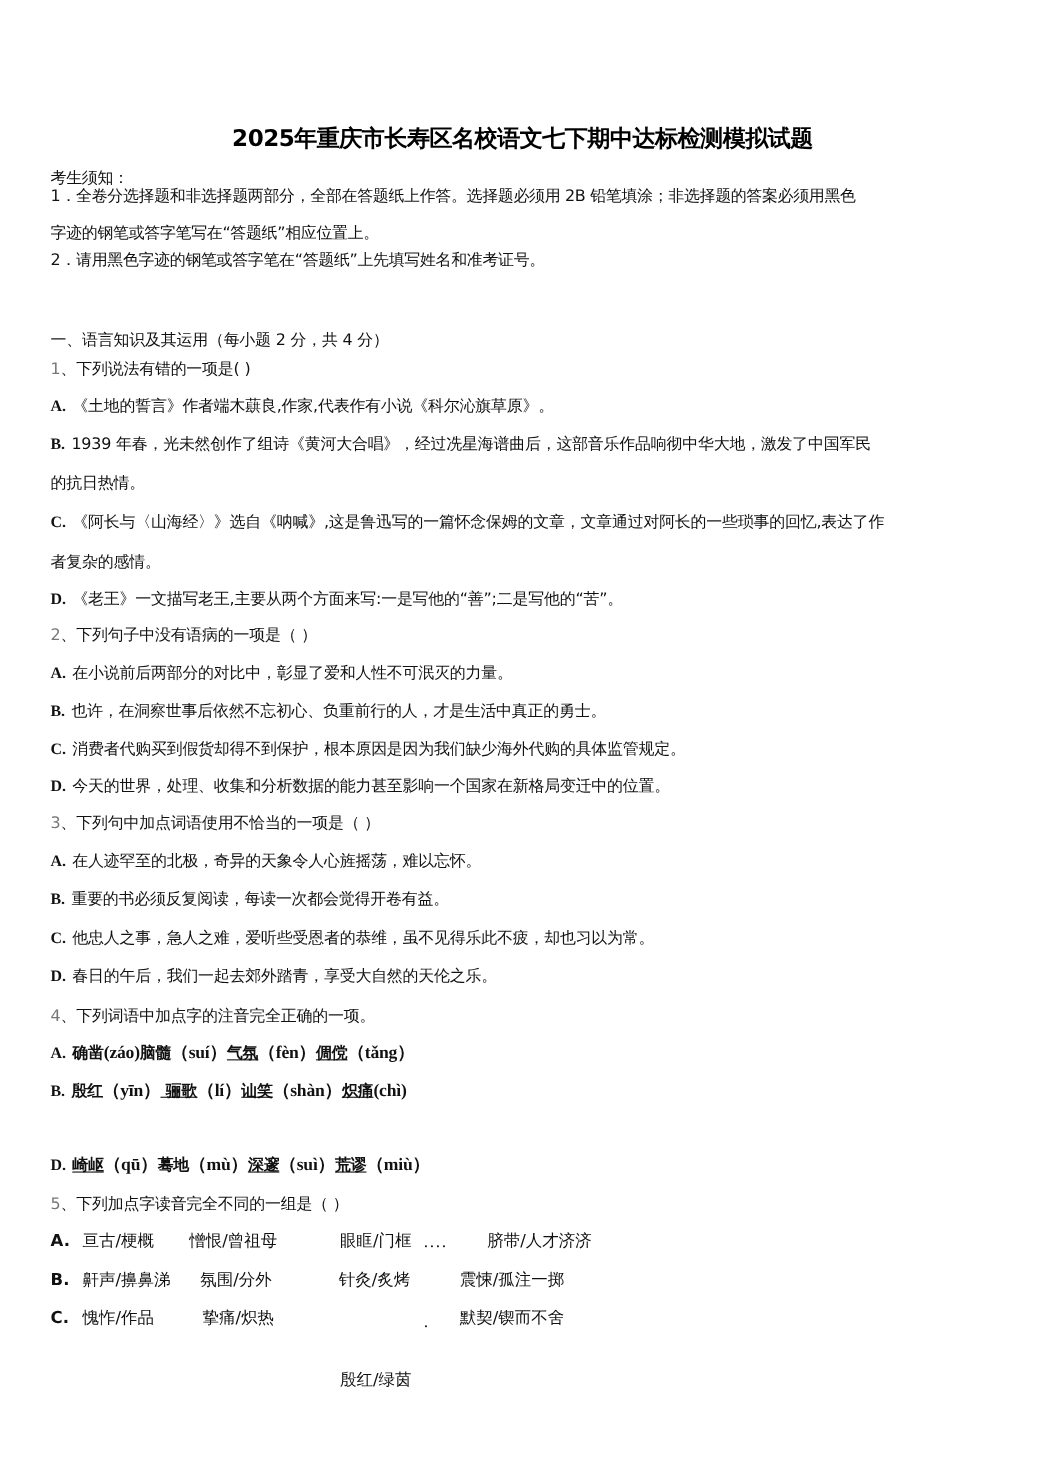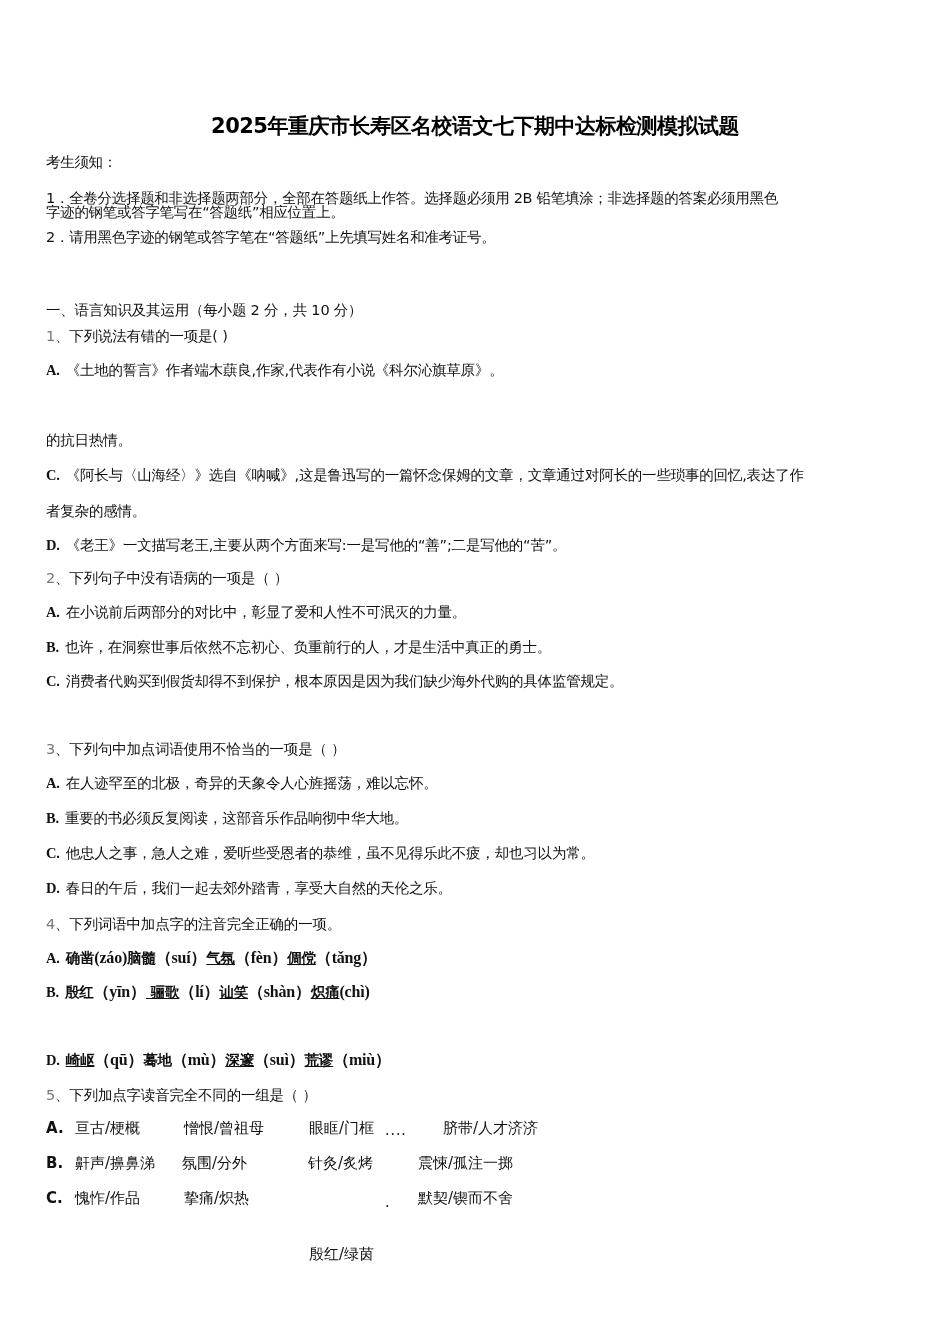--- a/index.html
+++ b/index.html
@@ -24,31 +24,34 @@
   .dots { position: absolute; font-size: 14px; letter-spacing: 1px; }
 </style>
 </head>
 <body>
 
 <div class="page">
 
   <div class="title">2025年重庆市长寿区名校语文七下期中达标检测模拟试题</div>
 
   <div class="line notice" style="top:152px">考生须知：</div>
-  <div class="line notice" style="top:188px">1．全卷分选择题和非选择题两部分，全部在答题纸上作答。选择题必须用 2B 铅笔填涂；非选择题的答案必须用黑色</div>
+  <div class="line notice" style="top:169px">1．全卷分选择题和非选择题两部分，全部在答题纸上作答。选择题必须用 2B 铅笔填涂；非选择题的答案必须用黑色</div>
   <div class="line notice" style="top:202px">字迹的钢笔或答字笔写在“答题纸”相应位置上。</div>
   <div class="line notice" style="top:227px">2．请用黑色字迹的钢笔或答字笔在“答题纸”上先填写姓名和准考证号。</div>
 
-  <div class="line q" style="top:300px">一、语言知识及其运用（每小题 2 分，共 10 分）</div>
+  <div class="line q" style="top:300px">一、语言知识及其运用（每小题 2 分，共 4 分）</div>
 
   <div class="line q" style="top:326px">
     <span class="qnum">1</span><span>、下列说法有错的一项是(          )</span>
   </div>
   <div class="line opt" style="top:360px">
     <span class="opt-label">A.</span><span>《土地的誓言》作者端木蕻良,作家,代表作有小说《科尔沁旗草原》。</span>
+  </div>
+  <div class="line opt" style="top:394px">
+    <span class="opt-label">B.</span><span>1939 年春，光未然创作了组诗《黄河大合唱》，经过冼星海谱曲后，这部音乐作品响彻中华大地，激发了中国军民</span>
   </div>
   <div class="line opt" style="top:430px">的抗日热情。</div>
   <div class="line opt" style="top:465px">
     <span class="opt-label">C.</span><span>《阿长与〈山海经〉》选自《呐喊》,这是鲁迅写的一篇怀念保姆的文章，文章通过对阿长的一些琐事的回忆,表达了作</span>
   </div>
   <div class="line opt" style="top:501px">者复杂的感情。</div>
   <div class="line opt" style="top:535px">
     <span class="opt-label">D.</span><span>《老王》一文描写老王,主要从两个方面来写:一是写他的“善”;二是写他的“苦”。</span>
   </div>
 
@@ -57,29 +60,32 @@
   </div>
   <div class="line opt" style="top:637px">
     <span class="opt-label">B.</span><span>也许，在洞察世事后依然不忘初心、负重前行的人，才是生活中真正的勇士。</span>
   </div>
   <div class="line opt" style="top:602px">
     <span class="opt-label">A.</span><span>在小说前后两部分的对比中，彰显了爱和人性不可泯灭的力量。</span>
   </div>
   <div class="line opt" style="top:671px">
     <span class="opt-label">C.</span><span>消费者代购买到假货却得不到保护，根本原因是因为我们缺少海外代购的具体监管规定。</span>
   </div>
+  <div class="line opt" style="top:705px">
+    <span class="opt-label">D.</span><span>今天的世界，处理、收集和分析数据的能力甚至影响一个国家在新格局变迁中的位置。</span>
+  </div>
 
   <div class="line q" style="top:739px">
     <span class="qnum">3</span><span>、下列句中加点词语使用不恰当的一项是（       ）</span>
   </div>
   <div class="line opt" style="top:773px">
     <span class="opt-label">A.</span><span>在人迹罕至的北极，奇异的天象令人心旌摇荡，难以忘怀。</span>
   </div>
   <div class="line opt" style="top:808px">
-    <span class="opt-label">B.</span><span>重要的书必须反复阅读，这部音乐作品响彻中华大地。</span>
+    <span class="opt-label">B.</span><span>重要的书必须反复阅读，每读一次都会觉得开卷有益。</span>
   </div>
   <div class="line opt" style="top:843px">
     <span class="opt-label">C.</span><span>他忠人之事，急人之难，爱听些受恩者的恭维，虽不见得乐此不疲，却也习以为常。</span>
   </div>
   <div class="line opt" style="top:878px">
     <span class="opt-label">D.</span><span>春日的午后，我们一起去郊外踏青，享受大自然的天伦之乐。</span>
   </div>
 
   <div class="line q" style="top:914px">
     <span class="qnum">4</span><span>、下列词语中加点字的注音完全正确的一项。</span>
@@ -94,21 +100,21 @@
     <span class="opt-label">D.</span><span class="u">崎岖</span><span class="pinyin">（qū）</span><span>蓦地</span><span class="pinyin">（mù）</span><span class="u">深邃</span><span class="pinyin">（suì）</span><span class="u">荒谬</span><span class="pinyin">（miù）</span>
   </div>
 
   <div class="line q" style="top:1085px">
     <span class="qnum">5</span><span>、下列加点字读音完全不同的一组是（             ）</span>
   </div>
 
   <div>
     <span class="cell opt-label" style="left:46px;top:1118px">A.</span>
     <span class="cell" style="left:75px;top:1118px">亘古/梗概</span>
-    <span class="cell" style="left:184px;top:1118px">憎恨/曾祖母</span>
+    <span class="cell" style="left:172px;top:1118px">憎恨/曾祖母</span>
     <span class="cell" style="left:309px;top:1118px">眼眶/门框</span>
     <span class="dots" style="left:385px;top:1122px">....</span>
     <span class="cell" style="left:443px;top:1118px">脐带/人才济济</span>
   </div>
 
   <div>
     <span class="cell opt-label" style="left:46px;top:1153px">B.</span>
     <span class="cell" style="left:75px;top:1153px">鼾声/擤鼻涕</span>
     <span class="cell" style="left:182px;top:1153px">氛围/分外</span>
     <span class="cell" style="left:308px;top:1153px">针灸/炙烤</span>

